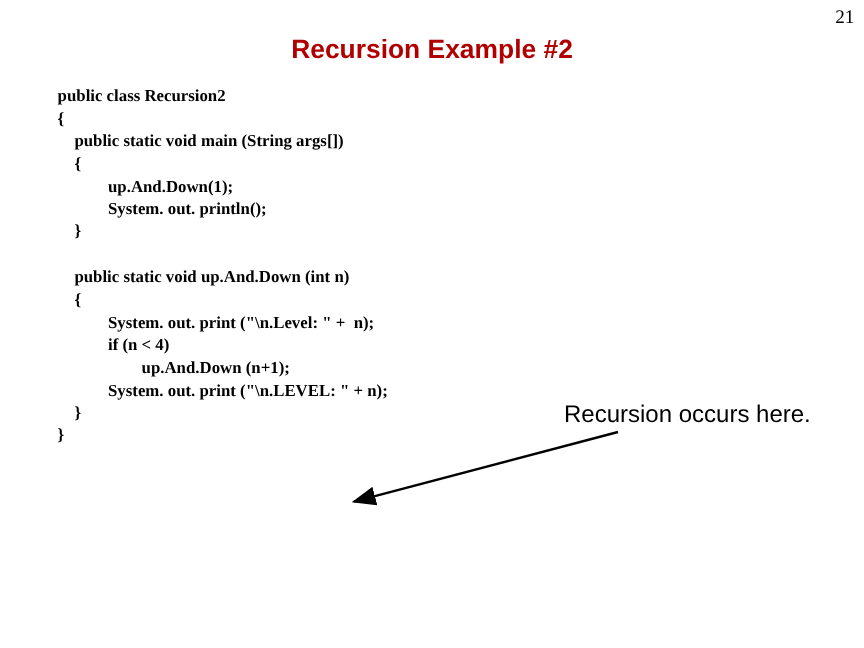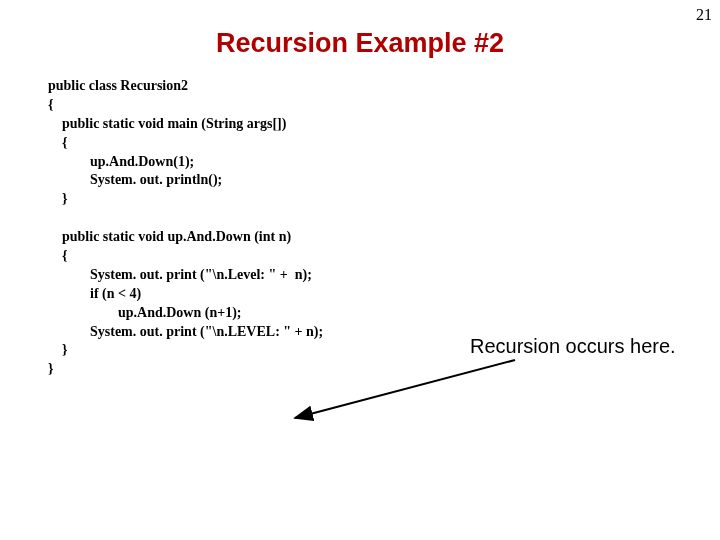--- a/index.html
+++ b/index.html
@@ -17,21 +17,21 @@
     position: absolute;
     top: 6px;
     right: 8px;
     font-size: 16px;
   }
   .title {
     text-align: center;
     color: #b00000;
     font-family: Arial, Helvetica, sans-serif;
     font-weight: bold;
-    font-size: 27px;
+    font-size: 22px;
     margin-top: 28px;
     margin-bottom: 18px;
   }
   .code {
     font-family: "Times New Roman", Times, serif;
     font-weight: bold;
     font-size: 14px;
     line-height: 1.35;
     white-space: pre;
     margin-left: 48px;

